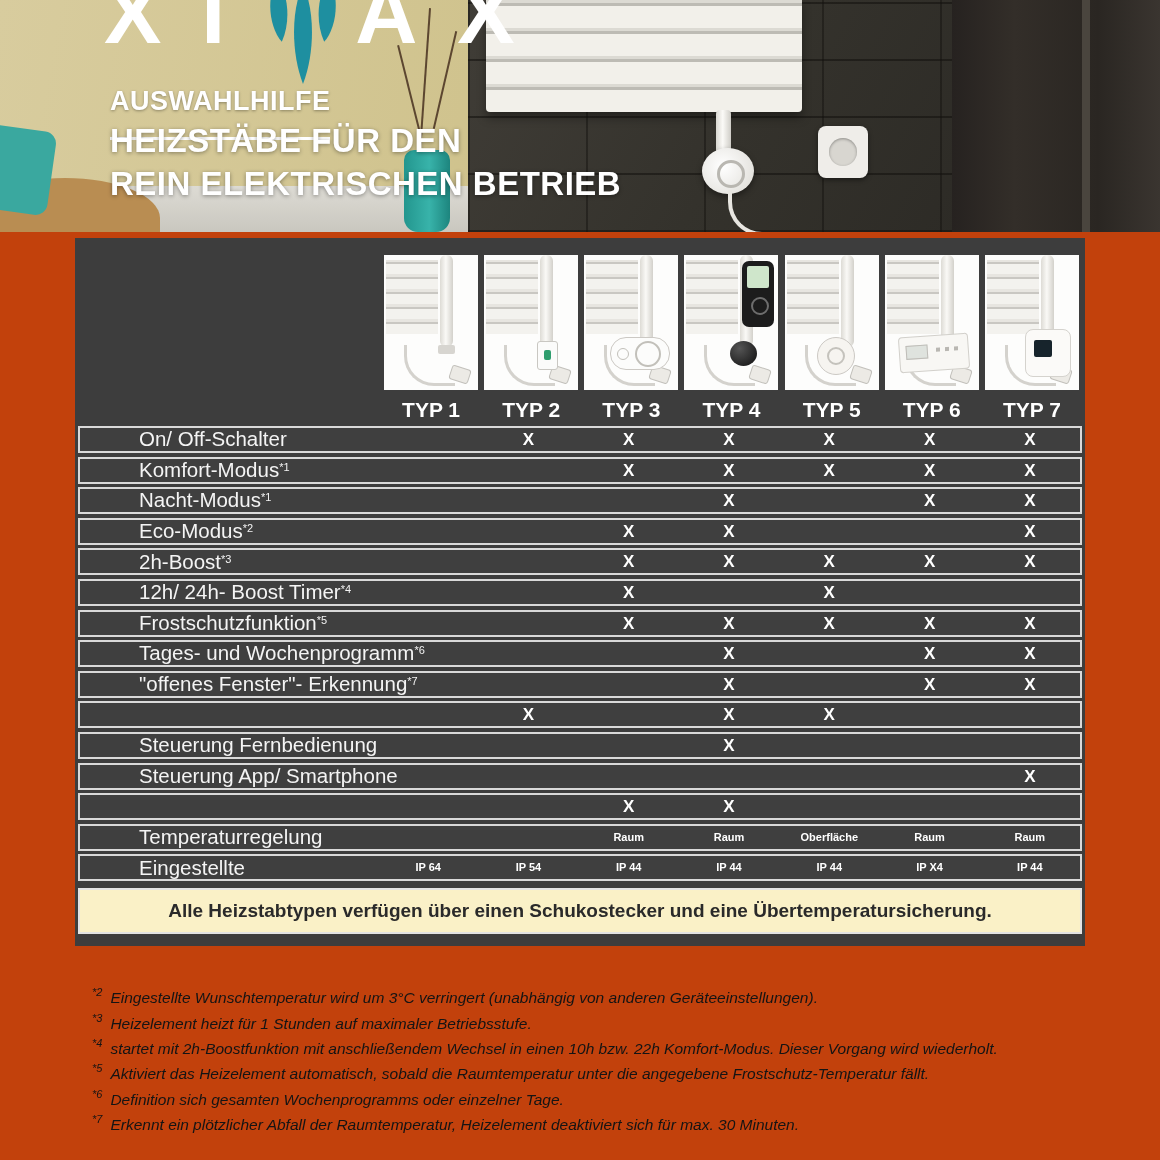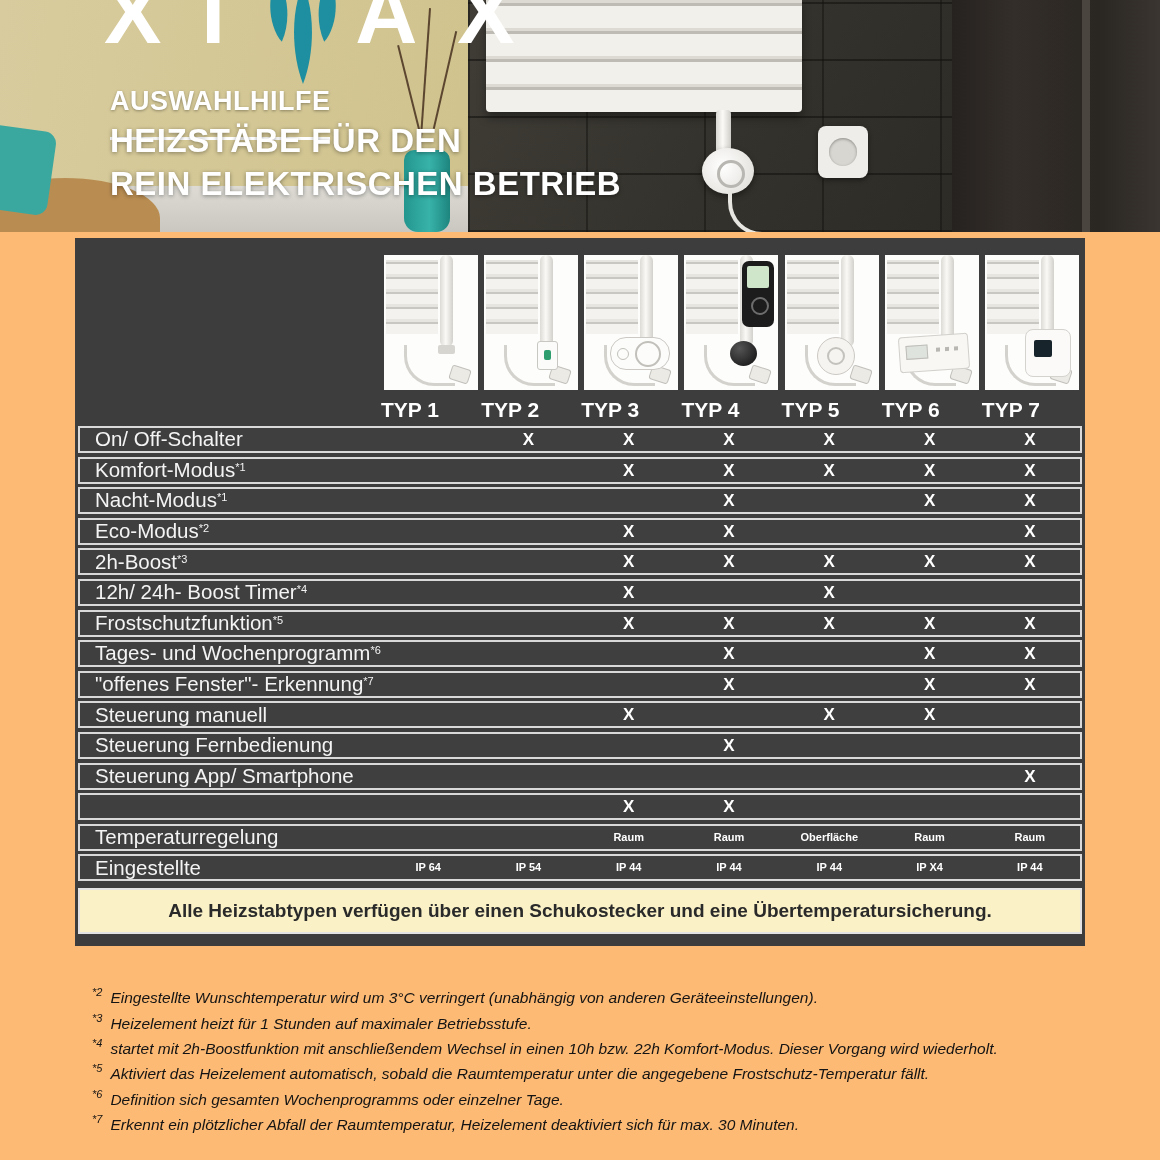--- a/index.html
+++ b/index.html
@@ -1,16 +1,16 @@
 <!DOCTYPE html>
 <html><head>
 <meta charset="utf-8">
 <style>
   html,body{margin:0;padding:0;background:#fff;}
-  .page{position:relative;width:1160px;height:1160px;overflow:hidden;background:#fdba74;
+  .page{position:relative;width:1160px;height:1160px;overflow:hidden;background:#c2410c;
         font-family:"Liberation Sans",sans-serif;}
 
   
   .hero{position:relative;width:1160px;height:232px;overflow:hidden;background:linear-gradient(100deg,#d8cc9e 0%,#cfc28c 45%,#c4b87f 60%);}
   .hero .counter{position:absolute;left:0;top:186px;width:500px;height:46px;background:linear-gradient(#dddbd4,#c9c7bf);}
   .hero .chair{position:absolute;left:-30px;top:178px;width:190px;height:80px;background:#b98d52;border-radius:50% 50% 0 0;}
   .hero .towel{position:absolute;left:-18px;top:128px;width:70px;height:84px;background:#3aa89f;border-radius:12px;transform:rotate(8deg);}
   .hero .vase{position:absolute;left:404px;top:150px;width:46px;height:82px;background:linear-gradient(90deg,#23968e,#38b3aa 55%,#1d857e);border-radius:10px 10px 14px 14px;}
   .hero .branch{position:absolute;background:#5c4630;width:2px;}
   .hero .b1{left:424px;top:8px;height:144px;transform:rotate(4deg);}
@@ -68,26 +68,26 @@
   .thumb.c4 .extra::after{content:"";position:absolute;left:9px;top:36px;width:14px;height:14px;border:2px solid #6d6d6d;border-radius:50%;}
   .thumb.c5 .ctrl{left:32px;top:82px;width:36px;height:36px;background:#f6f4f0;border:1px solid #ccc9c4;border-radius:50%;}
   .thumb.c5 .ctrl::after{content:"";position:absolute;left:9px;top:9px;width:14px;height:14px;border:2px solid #c4c2bc;border-radius:50%;}
   .thumb.c6 .ctrl{left:14px;top:80px;width:68px;height:34px;background:#f8f7f4;border:1px solid #d2d0cb;border-radius:4px;transform:rotate(-4deg);}
   .thumb.c6 .ctrl::before{content:"";position:absolute;left:6px;top:8px;width:20px;height:12px;background:#dfe3de;border:1px solid #bfbdb8;}
   .thumb.c6 .ctrl::after{content:"";position:absolute;right:6px;top:12px;width:26px;height:4px;
       background:repeating-linear-gradient(90deg,#b9b7b2 0 4px,transparent 4px 9px);}
   .thumb.c7 .ctrl{left:40px;top:74px;width:44px;height:46px;background:#fbfaf8;border:1px solid #d5d3ce;border-radius:8px;}
   .thumb.c7 .ctrl::after{content:"";position:absolute;left:8px;top:10px;width:18px;height:17px;background:#17242c;border-radius:2px;}
 
-  .typcell{color:#fff;font-weight:bold;font-size:21px;padding:8px 0 2px;}
+  .typcell{color:#fff;font-weight:bold;font-size:21px;text-align:center;padding:8px 0 2px;}
 
   .rows{margin-top:2px;}
   .trow{display:grid;grid-template-columns:298px repeat(7,1fr);align-items:center;
         height:27px;box-sizing:border-box;margin:0 3px 3.6px;border:2px solid #d9d9d9;background:#3f3f3f;}
-  .tlabel{color:#f4f4f4;font-size:20.5px;padding-left:15px;white-space:nowrap;line-height:1;}
+  .tlabel{color:#f4f4f4;font-size:20.5px;padding-left:15px;white-space:nowrap;line-height:1;margin-left:44px;}
   .tlabel sup{font-size:11px;vertical-align:6px;letter-spacing:0;}
   .tcell{text-align:center;color:#fff;font-weight:bold;font-size:17px;line-height:1;}
   .tval{font-size:11px;}
 
   .notebar{margin:7px 3px 0;height:46px;box-sizing:border-box;background:#faf1c7;border:2px solid #e3e3e3;
            display:flex;align-items:center;justify-content:center;color:#2a2a2a;font-weight:bold;font-size:19px;}
 
   
   .footnotes{margin:40px 0 0 92px;color:#141414;}
   .fnote{height:25.3px;font-style:italic;font-size:15.5px;white-space:nowrap;}
@@ -298,21 +298,20 @@
     <div class="tlabel"><span class="lbl">"offenes Fenster"- Erkennung</span><sup class="sup">*7</sup></div>
   <div class="tcell"></div>
           <div class="tcell"></div>
           <div class="tcell"></div>
           <div class="tcell">X</div>
           <div class="tcell"></div>
           <div class="tcell">X</div>
           <div class="tcell">X</div>
         </div>
         <div class="trow">
-    <div class="tlabel"><span class="lbl">Steuerung manuell</span><sup class="sup"></sup></div>
   <div class="tcell"></div>
           <div class="tcell"></div>
           <div class="tcell">X</div>
           <div class="tcell"></div>
           <div class="tcell">X</div>
           <div class="tcell">X</div>
           <div class="tcell"></div>
         </div>
         <div class="trow">
     <div class="tlabel"><span class="lbl">Steuerung Fernbedienung</span><sup class="sup"></sup></div>

